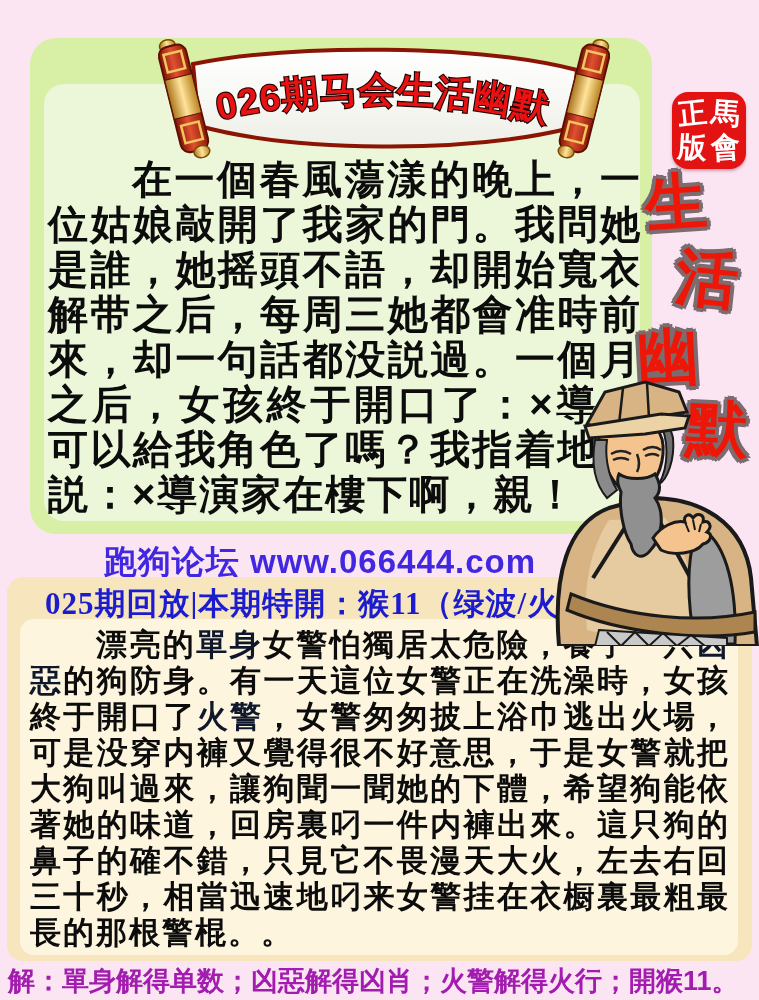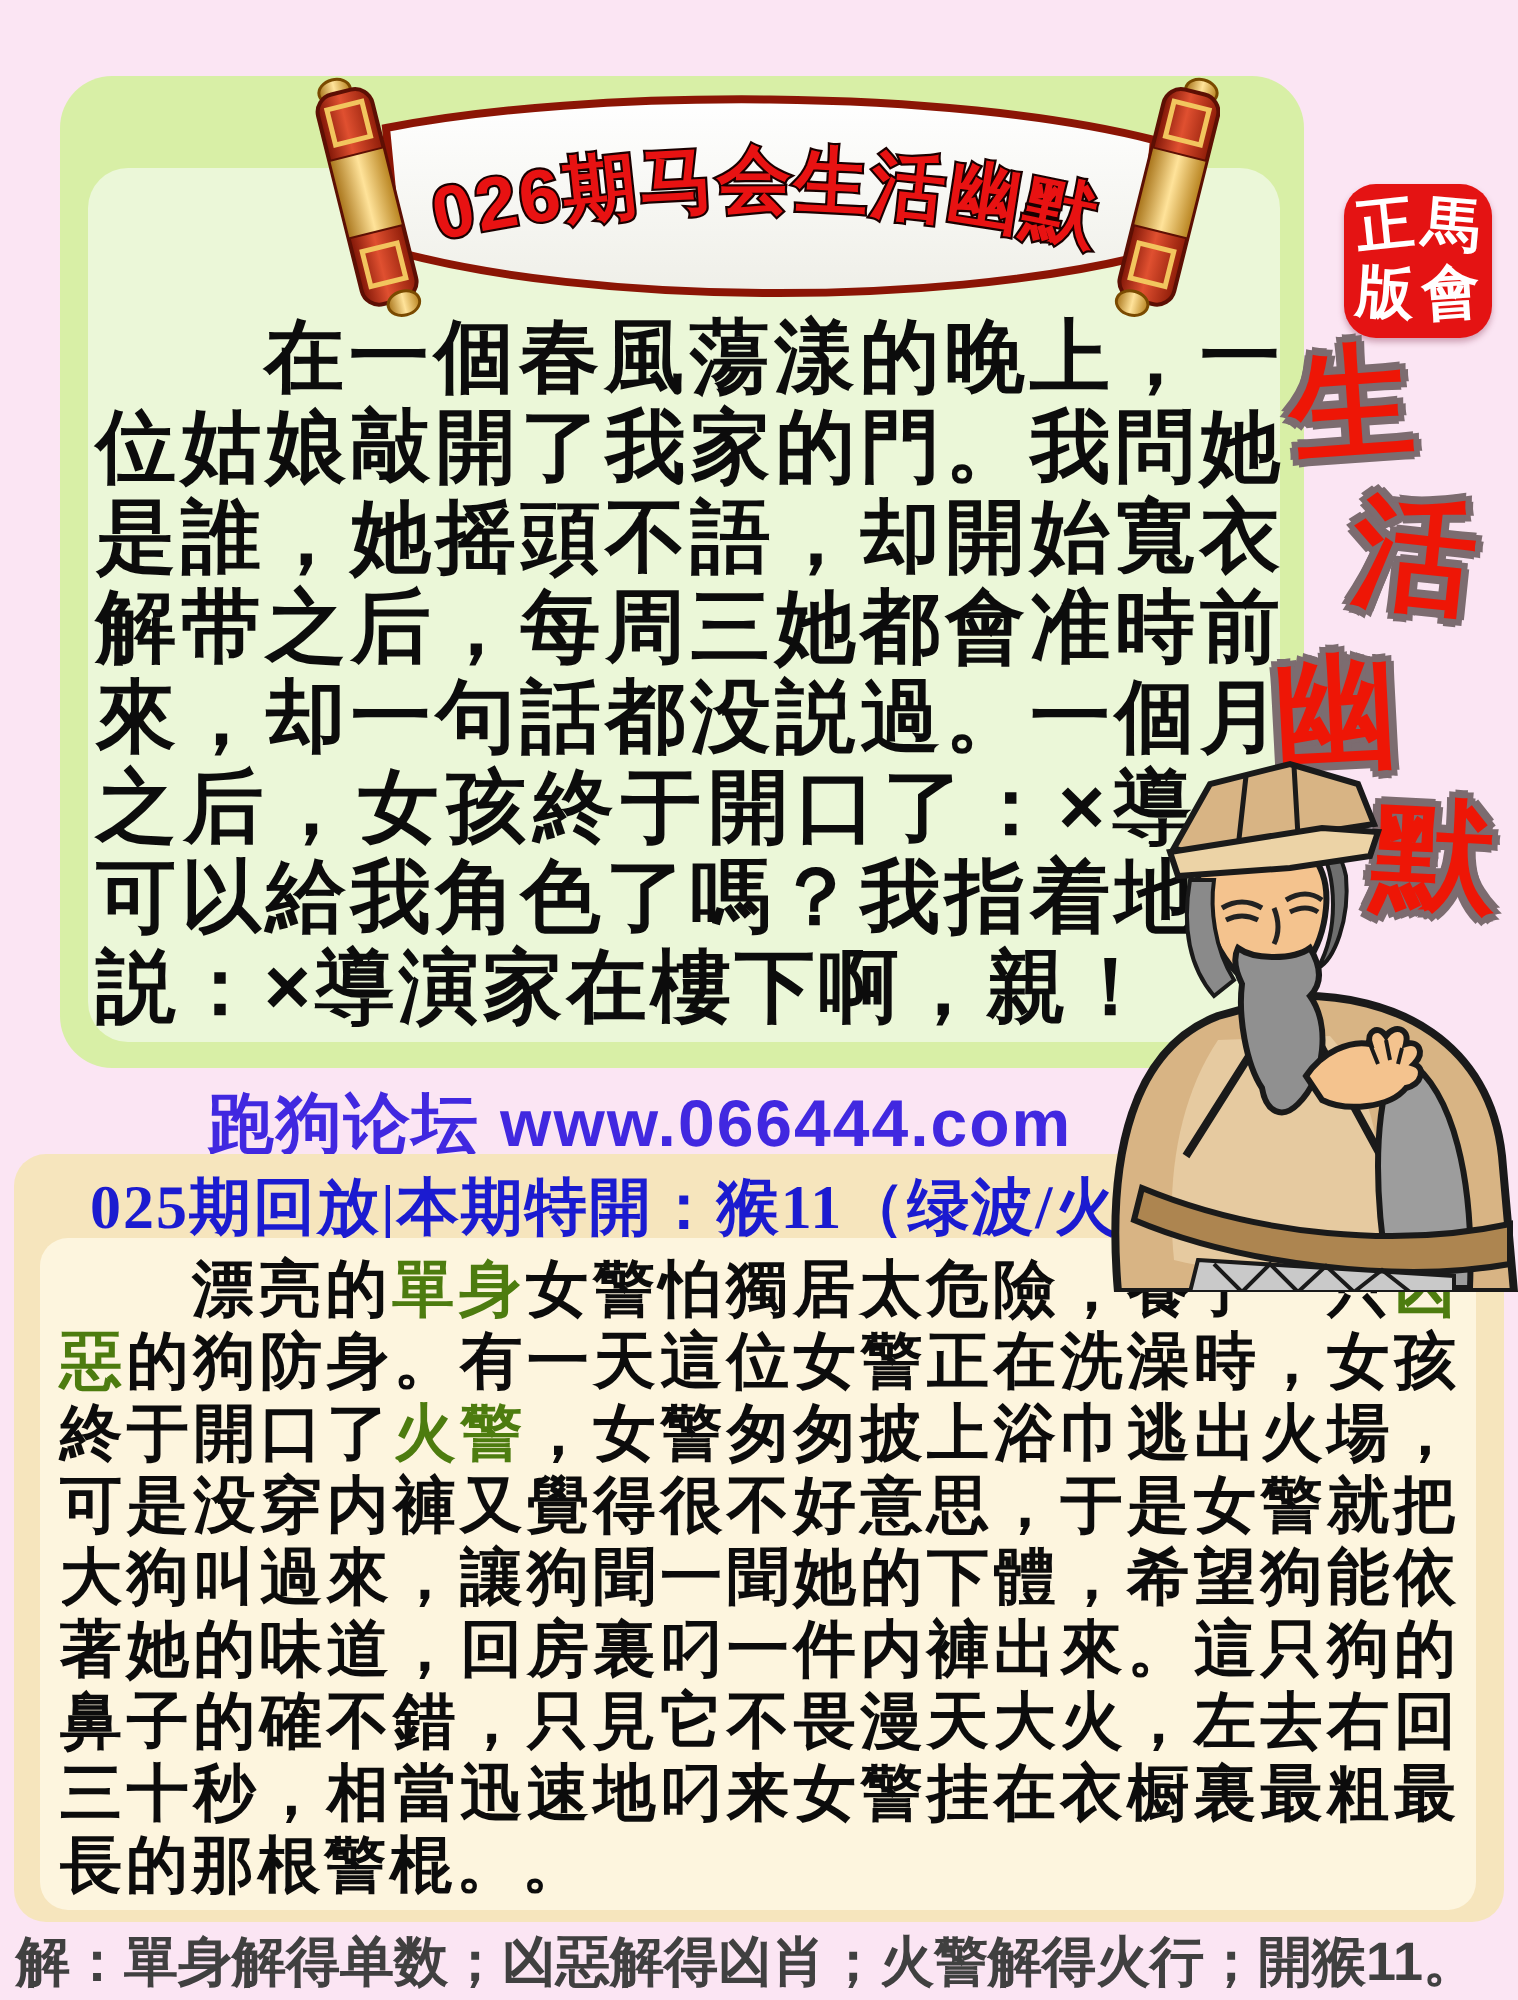--- a/index.html
+++ b/index.html
@@ -53,25 +53,25 @@
     background:#f6e5bd;border-radius:16px;}
   .replay-line{position:absolute;left:45px;top:583px;width:690px;
     font-family:"Liberation Serif","DejaVu Serif",serif;
     font-size:31px;font-weight:600;color:#1b1bd0;letter-spacing:1px;white-space:nowrap;}
   .cream-panel{position:absolute;left:20px;top:619px;width:718px;height:336px;
     background:#fdf5de;border-radius:14px;}
   .story2{position:absolute;left:30px;top:627px;width:700px;height:324px;
     font-size:31px;line-height:36px;font-weight:700;color:#0c0c0c;
     letter-spacing:2px;text-indent:66px;text-align:justify;
     word-break:break-all;line-break:anywhere;}
-  .story2 .hl-red{color:#4d7c0f;}
+  .story2 .hl-red{color:#0f172a;}
 
   
   .solution{position:absolute;left:8px;top:963px;width:748px;
-    font-size:27px;font-weight:700;color:#404040;white-space:nowrap;letter-spacing:0;}
+    font-size:27px;font-weight:700;color:#a21caf;white-space:nowrap;letter-spacing:0;}
 
   .man-svg{position:absolute;left:549px;top:380px;width:210px;height:266px;}
 </style>
 </head>
 <body>
 
 <div id="page">
 
   <div class="outer-green"></div>
   <div class="inner-green"></div>

